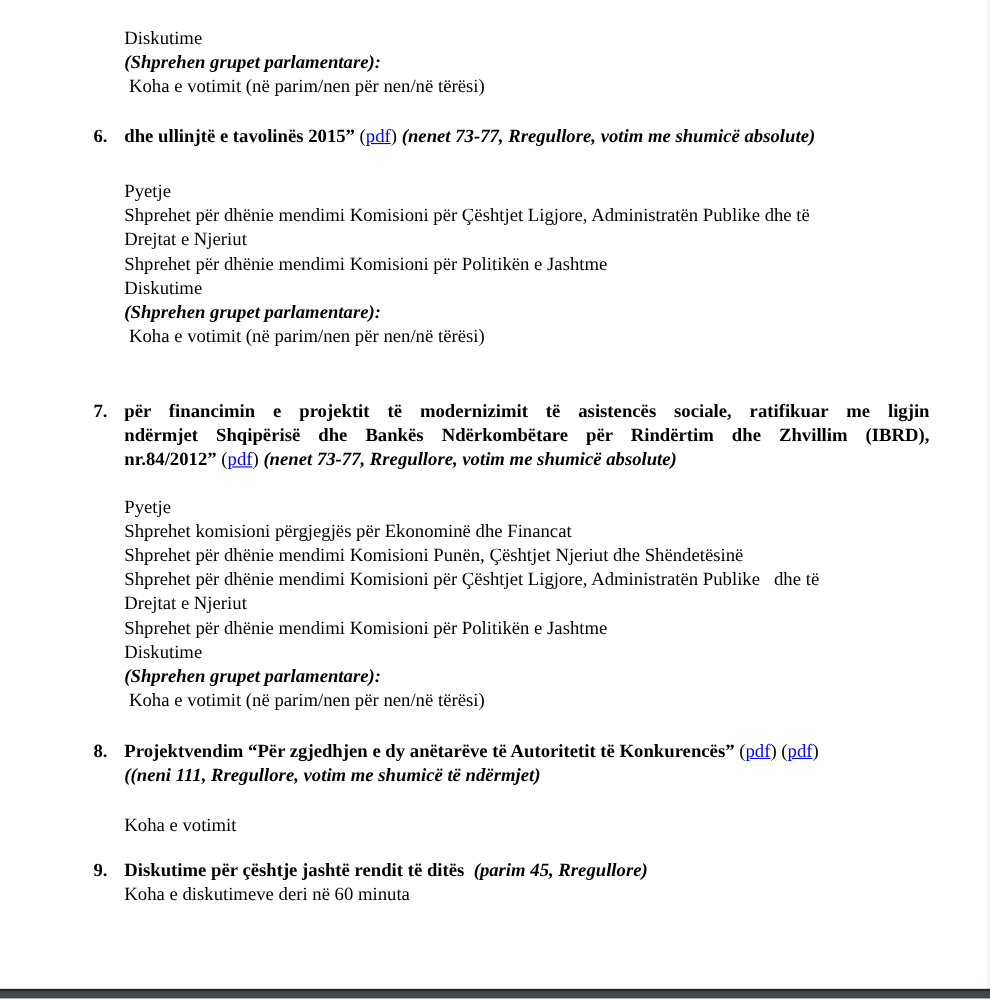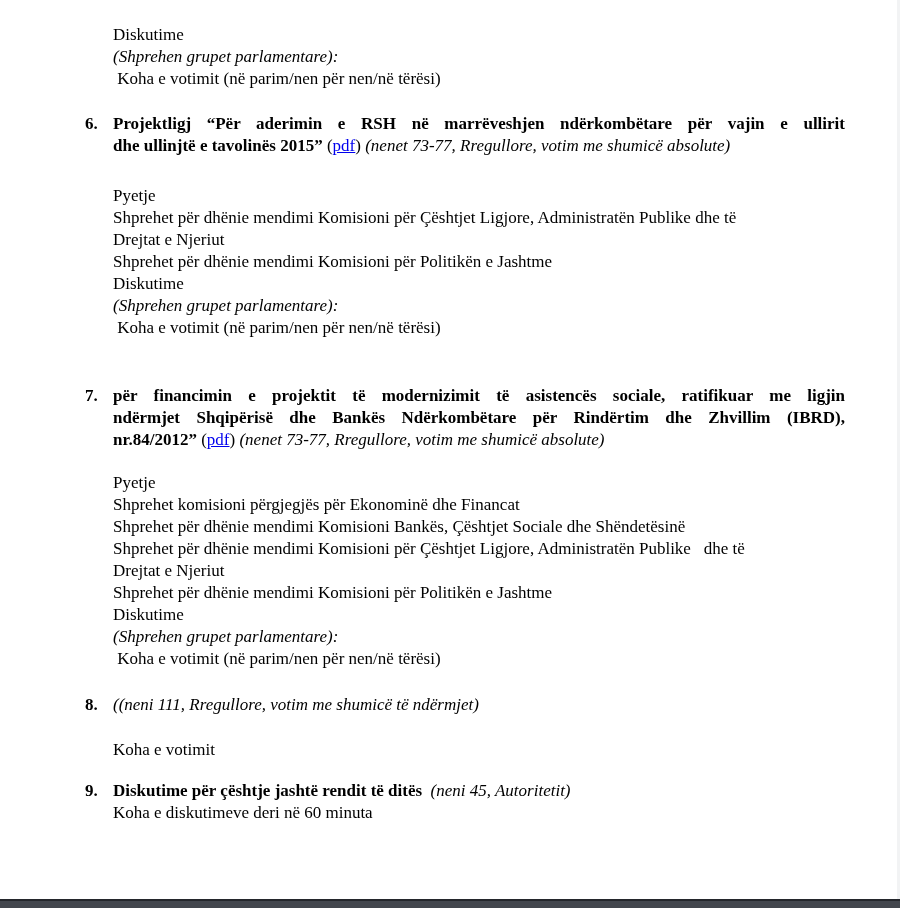--- a/index.html
+++ b/index.html
@@ -14,21 +14,21 @@
     color:#000000;
   }
   .content{
     position:absolute;
     left:113px;top:24px;
     width:732px;
   }
   .tl{min-height:22px;white-space:normal;}
   .just{text-align:justify;text-align-last:justify;}
   .b{font-weight:bold;}
-  .i{font-style:italic;}
+  .i{font-style:italic;font-weight:bold;}
   a.lnk{cursor:pointer;}
   .item{position:relative;}
   .num{position:absolute;left:-28px;top:0;font-weight:bold;}
   .bottom-bar{
     position:absolute;left:0;bottom:0;
     width:900px;height:7px;
     border-top:2px solid #24272c;
   }
   .right-edge{
     position:absolute;top:0;right:0;
@@ -39,57 +39,57 @@
 <body>
 
 <div class="page" style="background: rgb(255, 255, 255); color: rgb(0, 0, 0);">
   <div class="content" id="doc-content">
       <div class="tl"><span>Diskutime</span></div>
       <div class="tl"><span class="i">(Shprehen grupet parlamentare):</span></div>
       <div class="tl"><span>&nbsp;Koha e votimit (në parim/nen për nen/në tërësi)</span></div>
       <div style="height: 23px;"></div>
       <div class="item">
         <span class="num">6.</span>
-        <div class="tl just"><span class="b">Projektligj “Për aderimin e RSH në marrëveshjen ndërkombëtare për vajin e ullirit</span></div>
         <div class="tl"><span class="b">dhe ullinjtë e tavolinës 2015” </span><span>(</span><a href="#" class="lnk" style="color: rgb(0, 0, 238);">pdf</a><span>) </span><span class="i">(nenet 73-77, Rregullore, votim me shumicë absolute)</span></div>
       </div>
       <div style="height: 28px;"></div>
       <div class="tl"><span>Pyetje</span></div>
       <div class="tl"><span>Shprehet për dhënie mendimi Komisioni për Çështjet Ligjore, Administratën Publike dhe të</span></div>
       <div class="tl"><span>Drejtat e Njeriut</span></div>
       <div class="tl"><span>Shprehet për dhënie mendimi Komisioni për Politikën e Jashtme</span></div>
       <div class="tl"><span>Diskutime</span></div>
       <div class="tl"><span class="i">(Shprehen grupet parlamentare):</span></div>
       <div class="tl"><span>&nbsp;Koha e votimit (në parim/nen për nen/në tërësi)</span></div>
       <div style="height: 46px;"></div>
       <div class="item">
         <span class="num">7.</span>
         <div class="tl just"><span class="b">për financimin e projektit të modernizimit të asistencës sociale, ratifikuar me ligjin</span></div>
         <div class="tl just"><span class="b">ndërmjet Shqipërisë dhe Bankës Ndërkombëtare për Rindërtim dhe Zhvillim (IBRD),</span></div>
         <div class="tl"><span class="b">nr.84/2012” </span><span>(</span><a href="#" class="lnk" style="color: rgb(0, 0, 238);">pdf</a><span>) </span><span class="i">(nenet 73-77, Rregullore, votim me shumicë absolute)</span></div>
       </div>
       <div style="height: 21px;"></div>
       <div class="tl"><span>Pyetje</span></div>
       <div class="tl"><span>Shprehet komisioni përgjegjës për Ekonominë dhe Financat</span></div>
-      <div class="tl"><span>Shprehet për dhënie mendimi Komisioni Bankës, Çështjet Sociale dhe Shëndetësinë</span></div>
+      <div class="tl"><span>Shprehet për dhënie mendimi Komisioni Punën, Çështjet Njeriut dhe Shëndetësinë</span></div>
       <div class="tl"><span>Shprehet për dhënie mendimi Komisioni për Çështjet Ligjore, Administratën Publike&nbsp;&nbsp; dhe të</span></div>
       <div class="tl"><span>Drejtat e Njeriut</span></div>
       <div class="tl"><span>Shprehet për dhënie mendimi Komisioni për Politikën e Jashtme</span></div>
       <div class="tl"><span>Diskutime</span></div>
       <div class="tl"><span class="i">(Shprehen grupet parlamentare):</span></div>
       <div class="tl"><span>&nbsp;Koha e votimit (në parim/nen për nen/në tërësi)</span></div>
       <div style="height: 24px;"></div>
       <div class="item">
         <span class="num">8.</span>
+        <div class="tl"><span class="b">Projektvendim “Për zgjedhjen e dy anëtarëve të Autoritetit të Konkurencës” </span><span>(</span><a href="#" class="lnk" style="color: rgb(0, 0, 238);">pdf</a><span>) </span><span>(</span><a href="#" class="lnk" style="color: rgb(0, 0, 238);">pdf</a><span>)</span></div>
         <div class="tl"><span class="i">((neni 111, Rregullore, votim me shumicë të ndërmjet)</span></div>
       </div>
       <div style="height: 23px;"></div>
       <div class="tl"><span>Koha e votimit</span></div>
       <div style="height: 19px;"></div>
       <div class="item">
         <span class="num">9.</span>
-        <div class="tl"><span class="b">Diskutime për çështje jashtë rendit të ditës</span><span>&nbsp; </span><span class="i">(neni 45, Autoritetit)</span></div>
+        <div class="tl"><span class="b">Diskutime për çështje jashtë rendit të ditës</span><span>&nbsp; </span><span class="i">(parim 45, Rregullore)</span></div>
       </div>
       <div class="tl"><span>Koha e diskutimeve deri në 60 minuta</span></div>
     </div>
   <div class="right-edge" id="right-edge" style="background: rgb(242, 243, 244);"></div>
   <div class="bottom-bar" id="bottom-bar" style="background: rgb(66, 70, 77);"></div>
 </div>
 
 </body></html>

